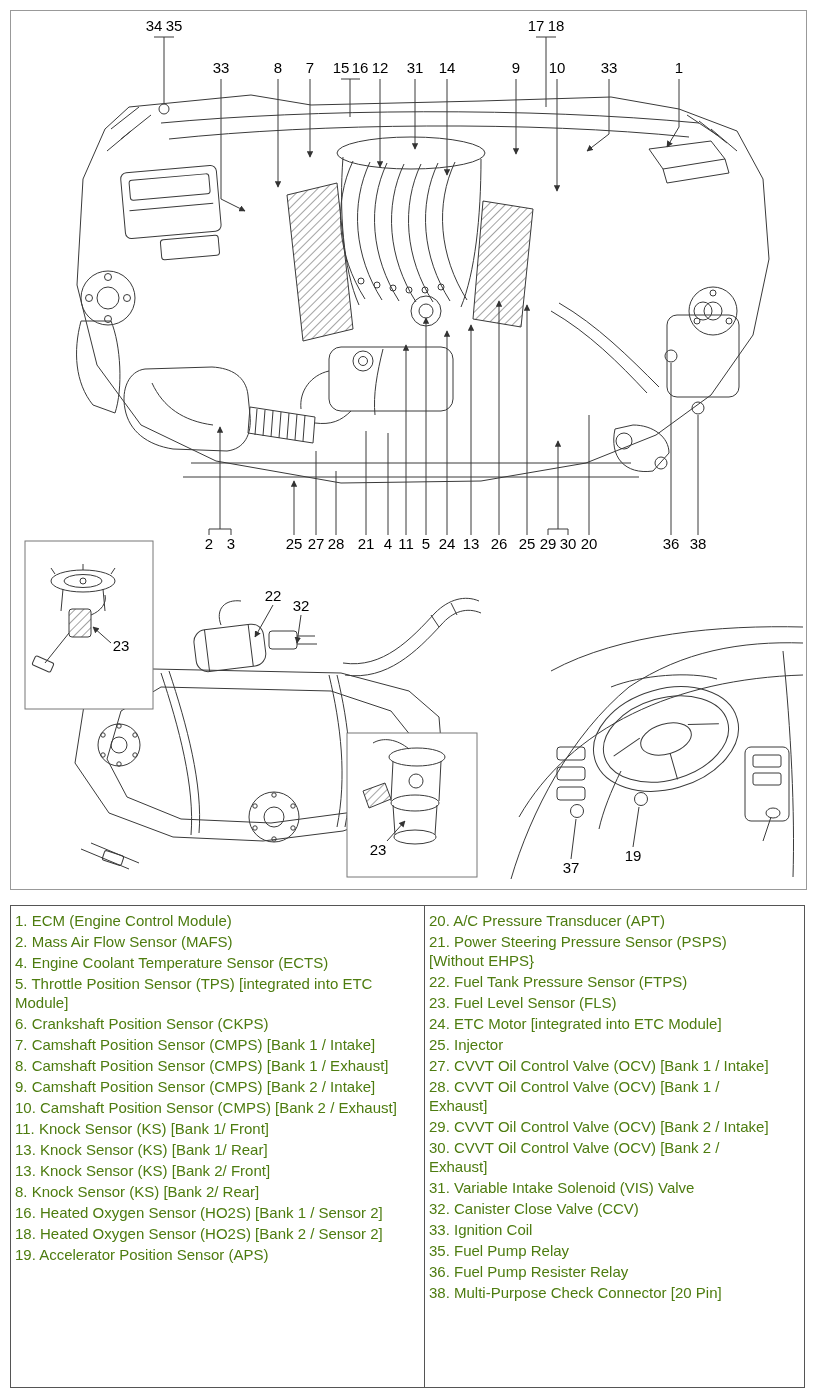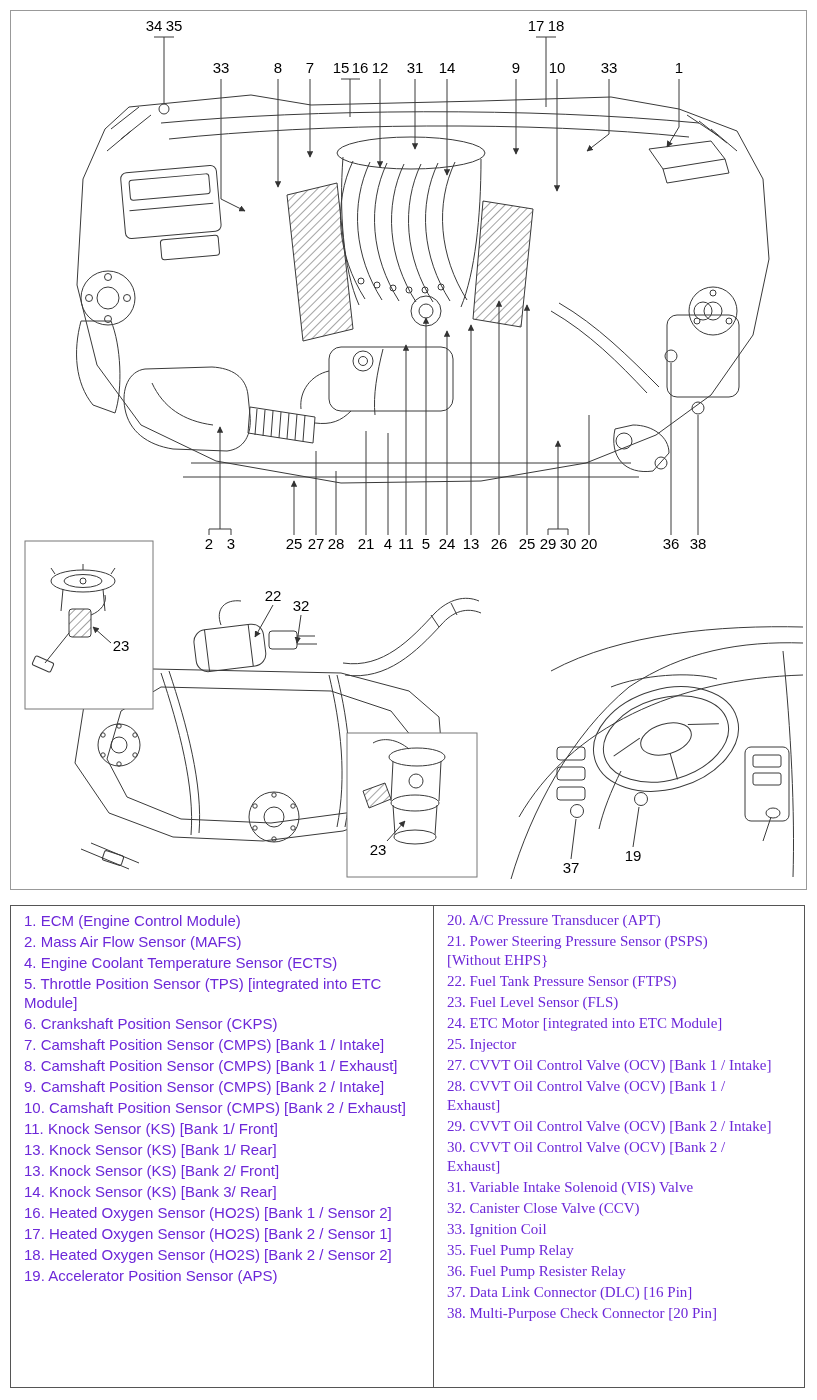--- a/index.html
+++ b/index.html
@@ -2,23 +2,23 @@
 <html><head>
 <meta charset="utf-8">
 <style>
   html,body{margin:0;padding:0;background:#fff;}
   body{width:817px;height:1400px;position:relative;font-family:"Liberation Sans",sans-serif;}
   .figure-box{position:absolute;left:10px;top:10px;width:795px;height:878px;border:1px solid #999;background:#fff;}
   .figure-box svg{display:block;width:100%;height:100%;}
   .diagram-line{stroke:#3a3a3a;fill:none;stroke-width:1;}
   #callouts text{text-anchor:middle;font-family:"Liberation Sans",sans-serif;font-size:15px;fill:#000;}
   .legend-box{position:absolute;left:10px;top:905px;width:795px;height:483px;border:1px solid #555;background:#fff;display:flex;box-sizing:border-box;}
-  .legend-col{box-sizing:border-box;padding:5px 24px 4px 4px;font-size:15px;line-height:19px;color:#6d28d9;margin-left:9px;}
+  .legend-col{box-sizing:border-box;padding:5px 24px 4px 4px;font-size:15px;line-height:19px;color:#4d7c0f;}
   .legend-col.left{width:414px;border-right:1px solid #555;}
-  .legend-col.right{flex:1;font-family:Liberation Serif, serif;}
+  .legend-col.right{flex:1;}
   .legend-item{margin:0 0 2px 0;white-space:pre-wrap;}
 </style>
 </head>
 <body>
 
 <div class="figure-box">
   <svg viewBox="0 0 795 878">
     <defs>
       <marker id="arr" viewBox="0 0 10 10" refX="9" refY="5" markerWidth="6.5" markerHeight="6.5" orient="auto">
         <path d="M0,0L10,5L0,10z" fill="#333"></path>
@@ -299,23 +299,22 @@
       <div class="legend-item">5. Throttle Position Sensor (TPS) [integrated into ETC
 Module]</div>
       <div class="legend-item">6. Crankshaft Position Sensor (CKPS)</div>
       <div class="legend-item">7. Camshaft Position Sensor (CMPS) [Bank 1 / Intake]</div>
       <div class="legend-item">8. Camshaft Position Sensor (CMPS) [Bank 1 / Exhaust]</div>
       <div class="legend-item">9. Camshaft Position Sensor (CMPS) [Bank 2 / Intake]</div>
       <div class="legend-item">10. Camshaft Position Sensor (CMPS) [Bank 2 / Exhaust]</div>
       <div class="legend-item">11. Knock Sensor (KS) [Bank 1/ Front]</div>
       <div class="legend-item">13. Knock Sensor (KS) [Bank 1/ Rear]</div>
       <div class="legend-item">13. Knock Sensor (KS) [Bank 2/ Front]</div>
-      <div class="legend-item">14. Knock Sensor (KS) [Bank 3/ Rear]</div>
+      <div class="legend-item">8. Knock Sensor (KS) [Bank 2/ Rear]</div>
       <div class="legend-item">16. Heated Oxygen Sensor (HO2S) [Bank 1 / Sensor 2]</div>
-      <div class="legend-item">17. Heated Oxygen Sensor (HO2S) [Bank 2 / Sensor 1]</div>
       <div class="legend-item">18. Heated Oxygen Sensor (HO2S) [Bank 2 / Sensor 2]</div>
       <div class="legend-item">19. Accelerator Position Sensor (APS)</div>
     </div>
   <div class="legend-col right">
       <div class="legend-item">20. A/C Pressure Transducer (APT)</div>
       <div class="legend-item">21. Power Steering Pressure Sensor (PSPS)
 [Without EHPS}</div>
       <div class="legend-item">22. Fuel Tank Pressure Sensor (FTPS)</div>
       <div class="legend-item">23. Fuel Level Sensor (FLS)</div>
       <div class="legend-item">24. ETC Motor [integrated into ETC Module]</div>
@@ -324,16 +323,15 @@
       <div class="legend-item">28. CVVT Oil Control Valve (OCV) [Bank 1 /
 Exhaust]</div>
       <div class="legend-item">29. CVVT Oil Control Valve (OCV) [Bank 2 / Intake]</div>
       <div class="legend-item">30. CVVT Oil Control Valve (OCV) [Bank 2 /
 Exhaust]</div>
       <div class="legend-item">31. Variable Intake Solenoid (VIS) Valve</div>
       <div class="legend-item">32. Canister Close Valve (CCV)</div>
       <div class="legend-item">33. Ignition Coil</div>
       <div class="legend-item">35. Fuel Pump Relay</div>
       <div class="legend-item">36. Fuel Pump Resister Relay</div>
-      <div class="legend-item">37. Data Link Connector (DLC) [16 Pin]</div>
       <div class="legend-item">38. Multi-Purpose Check Connector [20 Pin]</div>
     </div>
 </div>
 
 </body></html>

